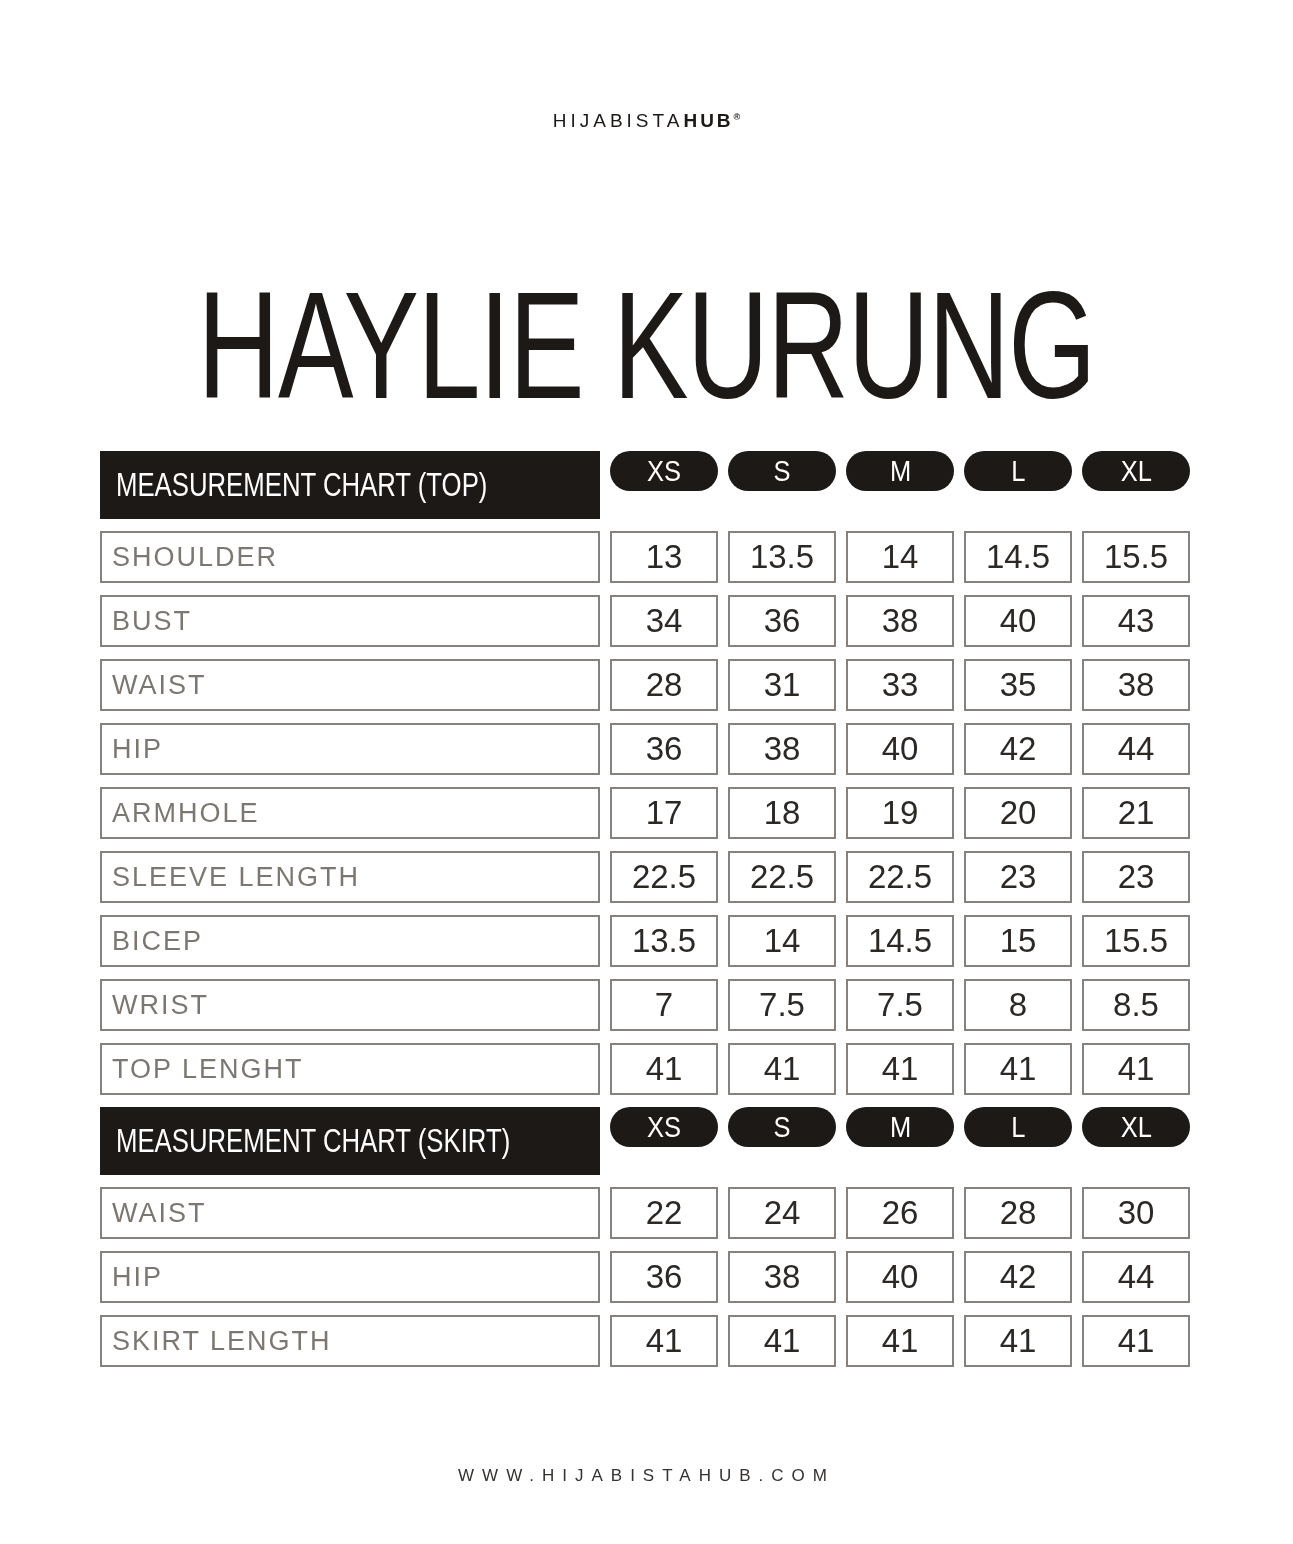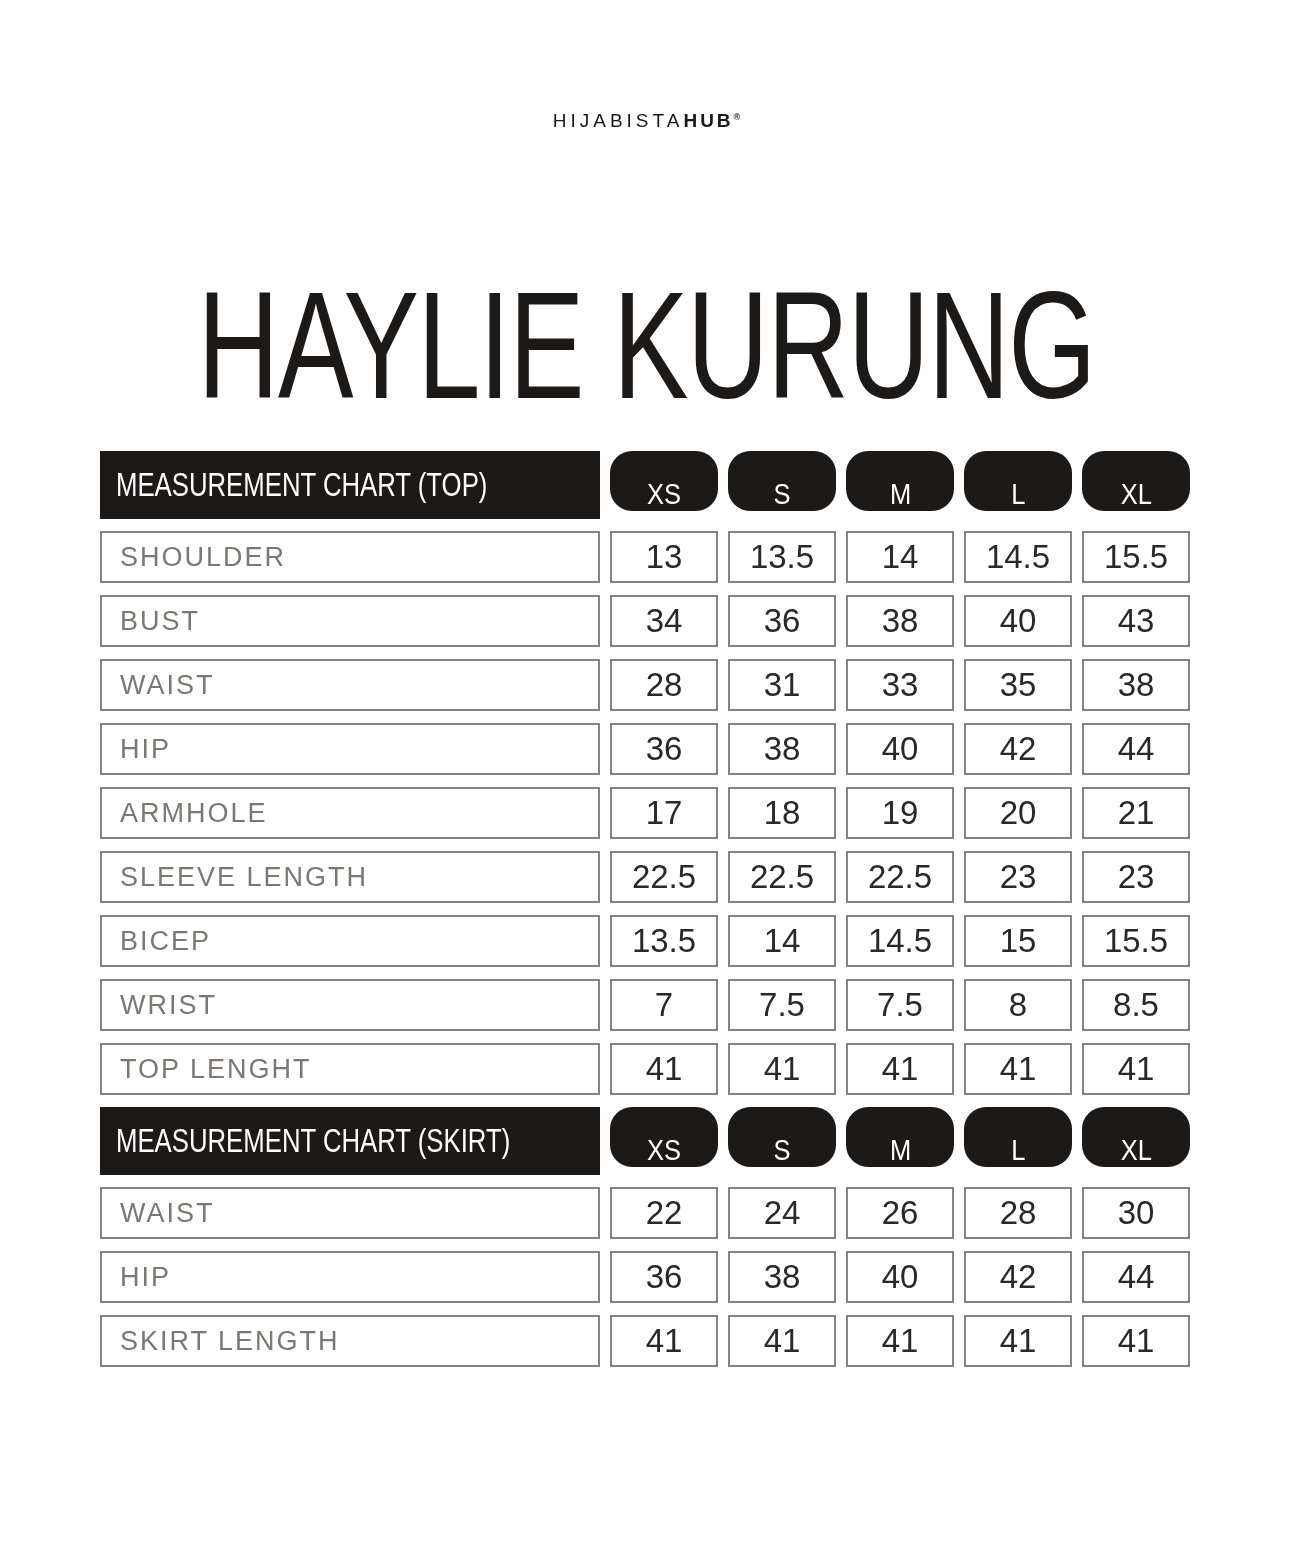--- a/index.html
+++ b/index.html
@@ -60,40 +60,40 @@
     overflow:hidden;
     white-space:nowrap;
   }
   .chart-header .squeeze {
     display:inline-block;
     transform:scaleX(0.78);
     transform-origin:left center;
   }
 
   .size-box {
-    height:60px;
+    height:40px;
     background:var(--header-bg, #1c1917);
     color:#ffffff;
-    display:flex; align-items:flex-end; justify-content:center;
+    display:flex; align-items:center; justify-content:center;
     font-size:30px;
     border-radius:22px;
   }
   .size-box .squeeze {
     display:inline-block;
     transform:scaleX(0.85);
     transform-origin:center;
   }
 
   .label-box {
     height:52px;
     background:#ffffff;
     border:2px solid var(--border, #87827d);
     color:var(--label-text, #7c7770);
     display:flex; align-items:center;
-    padding-left:18px;
+    padding-left:10px;
     font-size:27px;
     letter-spacing:2px;
     white-space:nowrap;
   }
   .value-box {
     height:52px;
     background:#ffffff;
     border:2px solid var(--border, #8d8983);
     color:var(--value-text, #2b2825);
     display:flex; align-items:center; justify-content:center;
@@ -151,14 +151,15 @@
         </div><div class="size-box">
           <span class="squeeze">M</span>
         </div><div class="size-box">
           <span class="squeeze">L</span>
         </div><div class="size-box">
           <span class="squeeze">XL</span>
         </div><div class="mrow"><div class="label-box">WAIST</div><div class="value-box">22</div><div class="value-box">24</div><div class="value-box">26</div><div class="value-box">28</div><div class="value-box">30</div></div><div class="mrow"><div class="label-box">HIP</div><div class="value-box">36</div><div class="value-box">38</div><div class="value-box">40</div><div class="value-box">42</div><div class="value-box">44</div></div><div class="mrow"><div class="label-box">SKIRT LENGTH</div><div class="value-box">41</div><div class="value-box">41</div><div class="value-box">41</div><div class="value-box">41</div><div class="value-box">41</div></div></div>
 
   </div>
 
+  <div class="footer">WWW.HIJABISTAHUB.COM</div>
 
 </div>
 
 </body></html>

